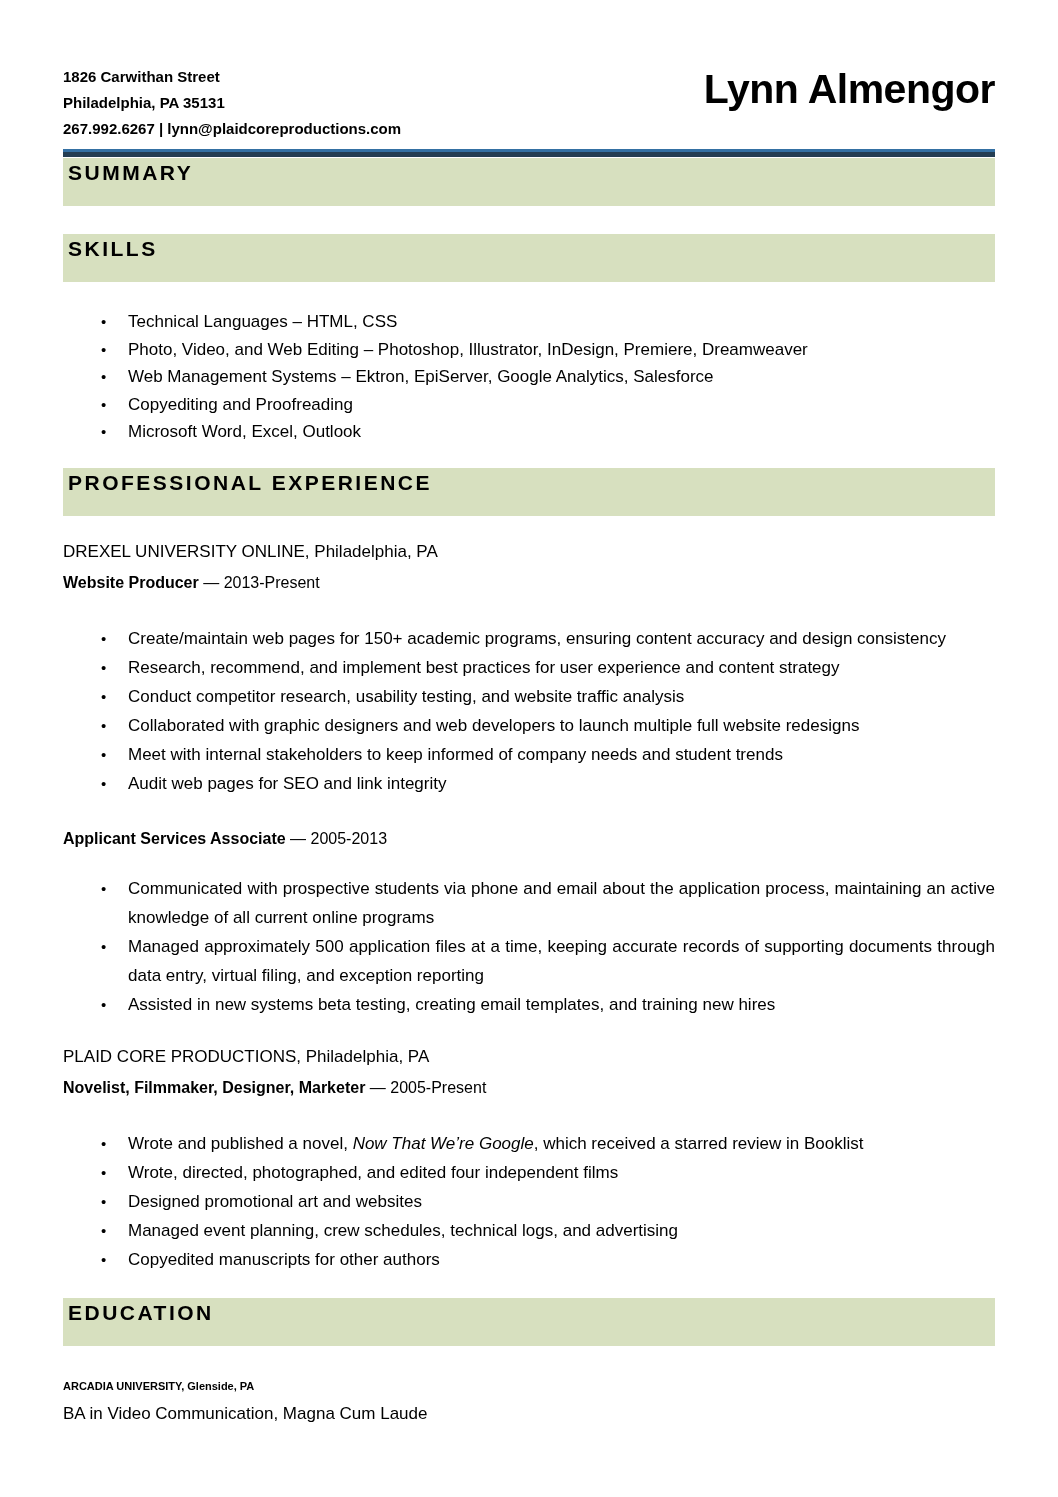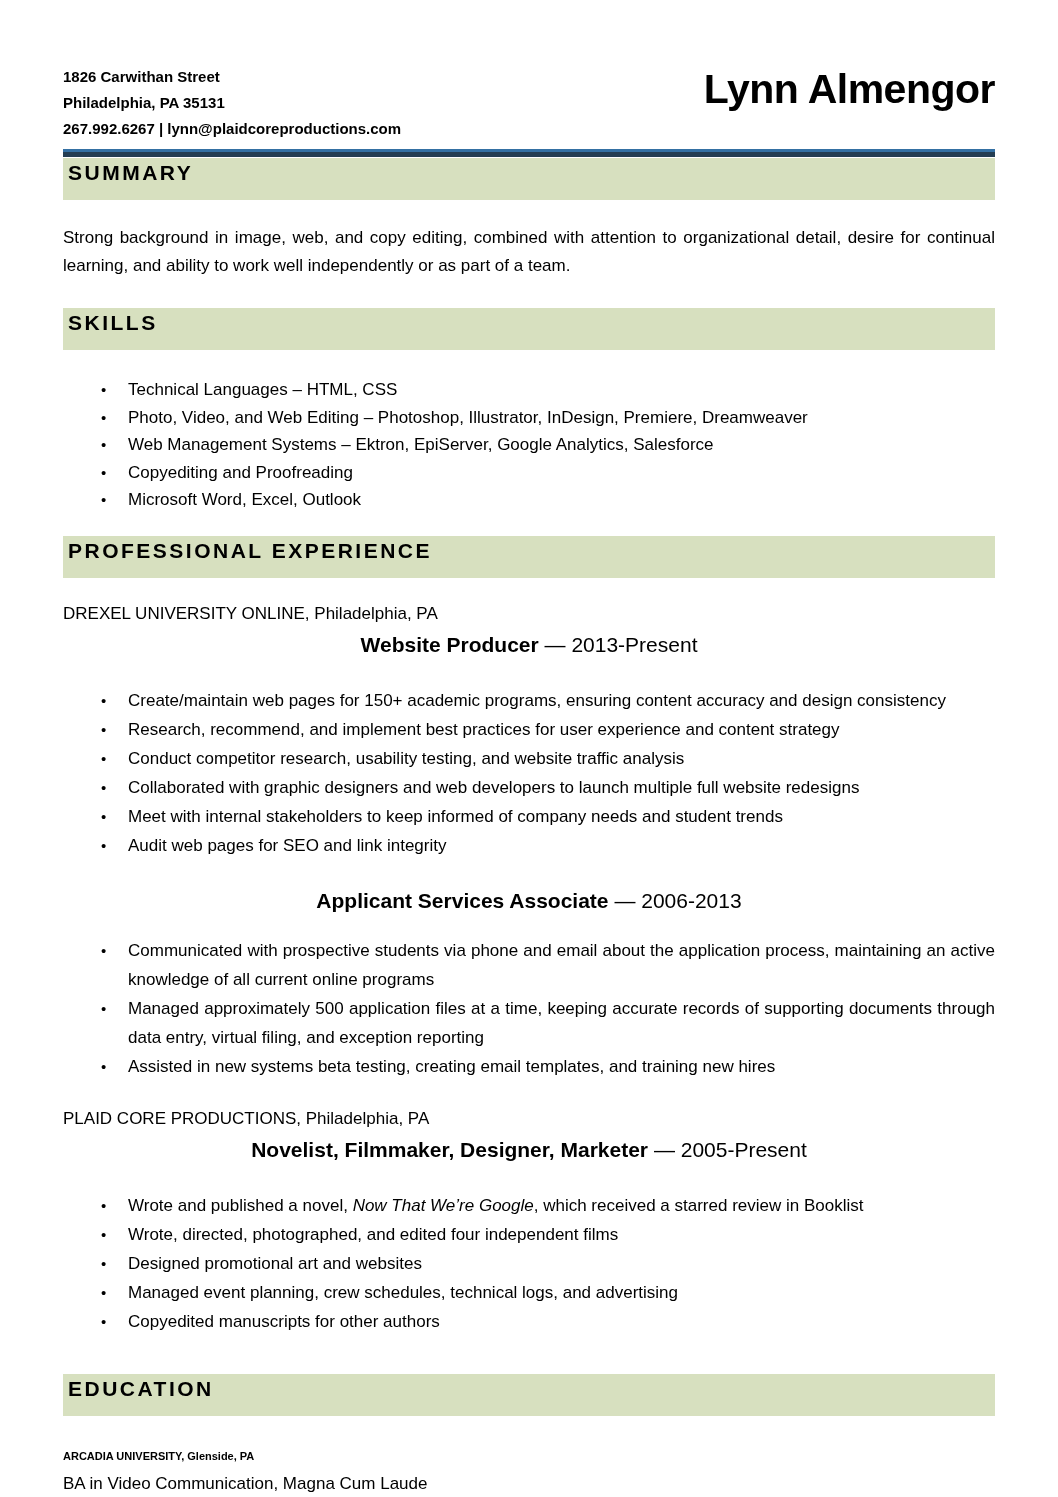--- a/index.html
+++ b/index.html
@@ -40,21 +40,21 @@
   .rule {
     margin-top: 7px;
     height: 2px;
     background: #ffffff;
     border-top: 3px solid var(--rule-top);
     border-bottom: 5px solid var(--rule-bottom);
   }
   
   .section-bar {
     margin-top: 1px;
-    height: 42px;
+    height: 48px;
     background: var(--bar-bg);
     font-size: 21px;
     font-weight: 700;
     letter-spacing: 2.5px;
     line-height: 30px;
     padding-left: 5px;
   }
   .section-bar.spaced { margin-top: 28px; }
   
   .summary-text {
@@ -83,22 +83,22 @@
   .bold { font-weight: 400; }
   .italic { font-style: italic; }
   
   .company-line {
     margin-top: 22px;
     font-size: 17px;
     line-height: 28px;
   }
   .role-line {
     margin-top: 2px;
-    text-align: center;
-    font-size: 21px;
+    text-align: left;
+    font-size: 16px;
     line-height: 30px;
   }
   .role-line .role-title { font-weight: 700; }
   .role-line.standalone { margin-top: 26px; }
   .exp-bullets { margin-top: 26px; }
   
   .edu-school { margin-top: 26px; font-size: 11px; font-weight: 700; line-height: 28px; }
   .edu-degree { font-size: 17px; line-height: 28px; }
 </style>
 </head>
@@ -111,21 +111,20 @@
       <div>1826 Carwithan Street</div>
       <div>Philadelphia, PA 35131</div>
       <div>267.992.6267 | lynn@plaidcoreproductions.com</div>
     </div>
     <div class="name">Lynn Almengor</div>
   </div>
 
   <div class="rule"></div>
 
   <div class="section-bar">SUMMARY</div>
-  <p class="summary-text">Strong background in image, web, and copy editing, combined with attention to organizational detail, desire for continual learning, and ability to work well independently or as part of a team.</p>
 
   <div class="section-bar spaced">SKILLS</div>
   <ul class="blist">
     <li>
       <span class="marker">•</span>
       <span class="btext"><span class="bold">Technical Languages</span><span> – HTML, CSS</span></span>
     </li>
     <li>
       <span class="marker">•</span>
       <span class="btext"><span class="bold">Photo, Video, and Web Editing</span><span> – Photoshop, Illustrator, InDesign, Premiere, Dreamweaver</span></span>
@@ -173,21 +172,21 @@
         <span class="btext">Meet with internal stakeholders to keep informed of company needs and student trends</span>
       </li>
     <li>
         <span class="marker">•</span>
         <span class="btext">Audit web pages for SEO and link integrity</span>
       </li>
   </ul>
 
   <div class="role-line standalone">
     <span class="role-title">Applicant Services Associate</span>
-    <span>— 2006-2013</span>
+    <span>— 2005-2013</span>
   </div>
   <ul class="blist justified exp-bullets" style="margin-top:20px">
     <li>
         <span class="marker">•</span>
         <span class="btext">Communicated with prospective students via phone and email about the application process, maintaining an active knowledge of all current online programs</span>
       </li>
     <li>
         <span class="marker">•</span>
         <span class="btext">Managed approximately 500 application files at a time, keeping accurate records of supporting documents through data entry, virtual filing, and exception reporting</span>
       </li>
@@ -218,17 +217,17 @@
     <li>
         <span class="marker">•</span>
         <span class="btext">Managed event planning, crew schedules, technical logs, and advertising</span>
       </li>
     <li>
         <span class="marker">•</span>
         <span class="btext">Copyedited manuscripts for other authors</span>
       </li>
   </ul>
 
-  <div class="section-bar spaced" style="margin-top:38px">EDUCATION</div>
+  <div class="section-bar spaced" style="margin-top:24px">EDUCATION</div>
   <div class="edu-school">ARCADIA UNIVERSITY, Glenside, PA</div>
   <div class="edu-degree">BA in Video Communication, Magna Cum Laude</div>
 
 </div>
 
 </body></html>

